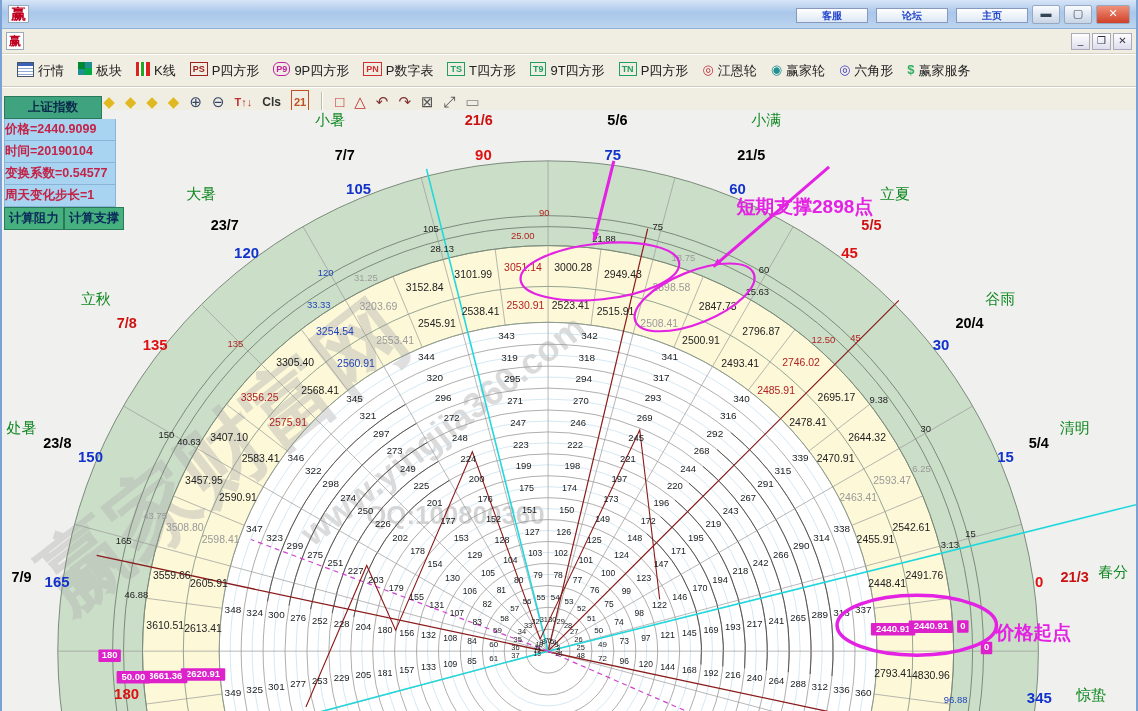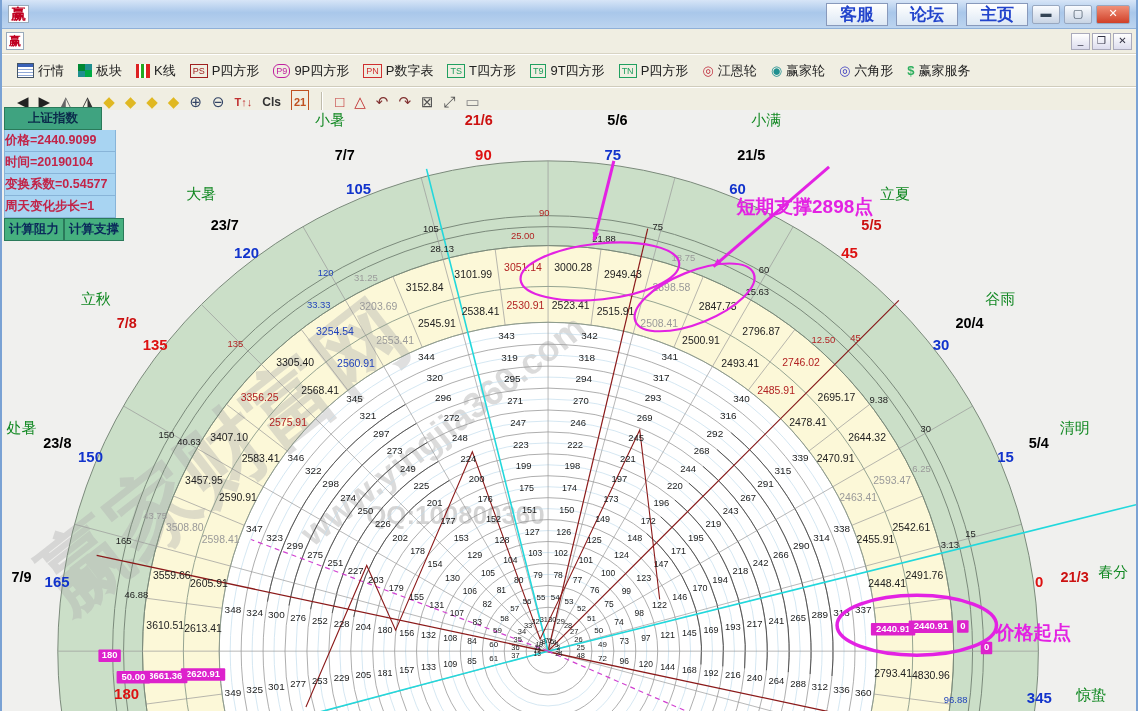--- a/index.html
+++ b/index.html
@@ -6,48 +6,48 @@
   body{width:1138px;height:711px;overflow:hidden;position:relative;
        font-family:"Liberation Sans","DejaVu Sans",sans-serif;background:#ece9d8;
        border-left:2px solid #7aa2d4;border-right:2px solid #7aa2d4;box-sizing:border-box}
   .titlebar{height:28px;background:linear-gradient(#d7e5f7,#a9c7ea 45%,#bcd4ef);
        display:flex;align-items:center;padding:0 6px;border-bottom:1px solid #8fb0d8}
   .logo{color:#c00020;font-weight:bold;font-size:15px;background:#fff;border:1px solid #9ab;
        padding:0 2px;margin-right:5px;line-height:16px}
   .title-text{font-size:13px;font-weight:bold;color:#1a2a4a;flex:0 0 auto}
   .tb-spacer{flex:1}
   .tb-btn{border:1px solid #8899bb;background:linear-gradient(#ffffff,#dde8f4);
-       color:#2244cc;font-weight:bold;font-size:17px;padding:1px 13px;margin-left:8px;cursor:default}
+       color:#2244cc;font-weight:bold;font-size:10px;padding:1px 25px;margin-left:8px;cursor:default}
   .wc{width:26px;height:17px;margin-left:4px;border:1px solid #98a8c0;border-radius:2px;
        background:linear-gradient(#fafcff,#c8d4e4);font-size:11px;line-height:15px;text-align:center;color:#345}
   .wc.close{background:linear-gradient(#f09078,#d04028);color:#fff;width:32px;font-weight:bold}
   .menubar{height:24px;background:#f0eee2;display:flex;align-items:center;padding:0 4px;
        border-bottom:1px solid #d8d4c4}
   .menu-item{font-size:13.5px;color:#111;padding:2px 9px}
   .mdi{margin-left:auto;display:flex}
   .mdi span{width:17px;height:15px;border:1px solid #aab;background:linear-gradient(#fff,#dde);
        font-size:10px;line-height:13px;text-align:center;color:#334;margin-left:2px}
   .toolbar1{height:31px;background:#f0eee2;display:flex;align-items:center;padding:0 8px;
        border-bottom:1px solid #d0ccbc;border-top:1px solid #fff}
-  .t1item{display:flex;align-items:center;font-size:13px;color:#222;padding:0 7px;white-space:nowrap}
+  .t1item{display:flex;align-items:flex-start;font-size:13px;color:#222;padding:0 7px;white-space:nowrap}
   .t1icon{display:inline-block;margin-right:4px;font-size:13px;font-weight:bold;line-height:15px}
-  .badge{border:1px solid currentColor;font-size:9px;font-weight:normal;padding:1px 2px;line-height:10px}
+  .badge{border:1px solid currentColor;font-size:9px;font-weight:bold;padding:1px 2px;line-height:10px}
   .grid-icon{width:15px;height:13px;background:
       linear-gradient(#3a62b8,#3a62b8) 0 0/15px 3px no-repeat,
       repeating-linear-gradient(#fff 0 2px,#8fa8d8 2px 3px);border:1px solid #456}
   .sector-icon{width:14px;height:13px;background:
       conic-gradient(#1f8f8f 0 25%,#0a4 25% 50%,#1f8f8f 50% 75%,#083 75%);}
   .kline-icon{width:14px;height:14px;background:
       repeating-linear-gradient(90deg,#d22 0 3px,#fff 3px 5px,#2a2 5px 8px,#fff 8px 10px,#d22 10px 13px)}
   .toolbar2{height:27px;background:#f0eee2;display:flex;align-items:center;padding:0 10px;
       border-bottom:1px solid #c8c4b4;border-top:1px solid #fff}
   .t2icon{font-size:15px;margin:0 5px;line-height:22px}
   .t2sep{width:1px;height:20px;background:#c0bcac;border-right:1px solid #fff;margin:0 7px}
   #chart{position:absolute;left:0;top:110px;width:1134px;height:601px;background:#f0f0ee}
-  #panel{position:absolute;left:2px;top:107px;width:112px;z-index:10;font-size:12.5px}
+  #panel{position:absolute;left:2px;top:96px;width:112px;z-index:10;font-size:12.5px}
   .p-head{background:#3fa380;color:#0a2a4a;font-weight:bold;text-align:center;
       border:1px solid #2a7a5a;padding:2px 0;width:96px}
   .p-row{background:#a8d4f2;color:#c22448;font-weight:bold;border:1px solid #88b4d8;
       border-top:none;padding:2px 0;white-space:nowrap}
   .p-btns{display:flex}
   .p-btn{background:#46b07f;color:#0a2a5a;font-weight:bold;border:1px solid #2a7a5a;
       padding:2px 4px;white-space:nowrap}
 </style>
 </head>
 <body>

